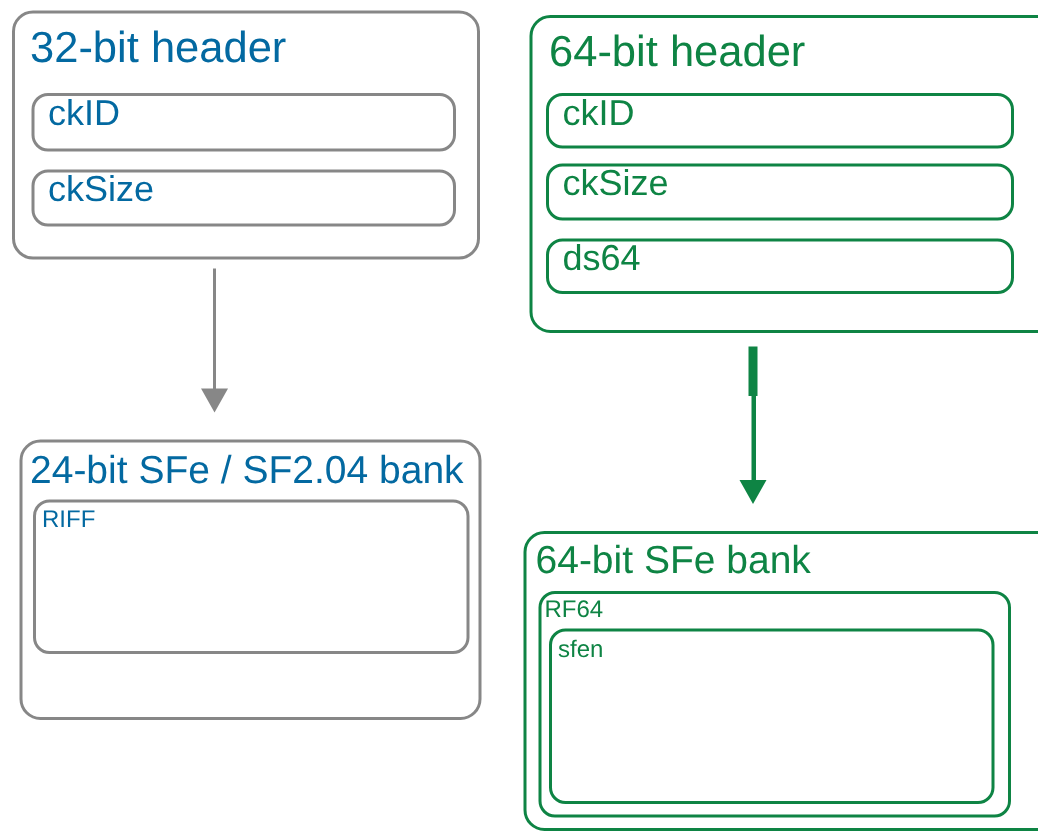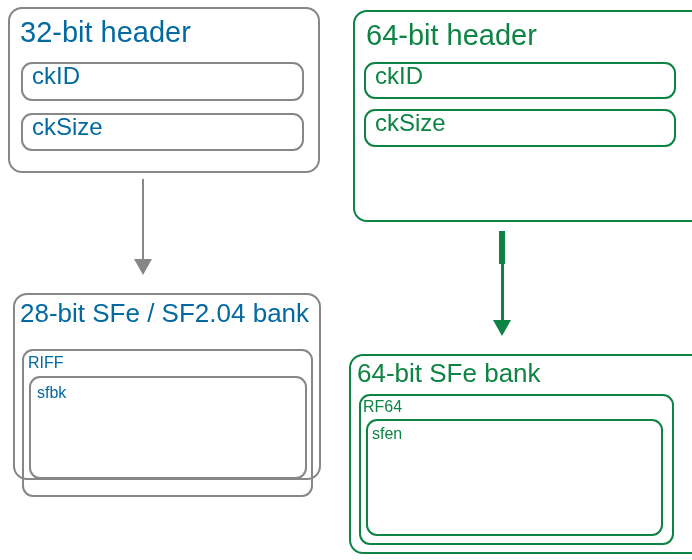--- a/index.html
+++ b/index.html
@@ -54,21 +54,21 @@
   
   #header64 { left: 353px; top: 10px; width: 380px; height: 212px; }
   #header64-title { left: 11px; top: 6px; }
   #h64-chunk0 { left: 9px; top: 50px; width: 312px; height: 37px; }
   #h64-chunk1 { left: 9px; top: 97px; width: 312px; height: 38px; }
   #h64-chunk2 { left: 9px; top: 147px; width: 312px; height: 37px; }
 
   
   #bank32 { left: 13px; top: 293px; width: 308px; height: 187px; }
   #bank32-title { left: 5px; top: 3px; }
-  #bank32-riff { left: 7px; top: 54px; width: 291px; height: 148px; }
+  #bank32-riff { left: 7px; top: 38px; width: 291px; height: 103px; }
   #bank32-riff-label { left: 4px; top: 2px; }
   #bank32-sfbk { left: 5px; top: 25px; width: 278px; height: 103px; }
   #bank32-sfbk-label { left: 6px; top: 5px; }
 
   
   #bank64 { left: 349px; top: 354px; width: 370px; height: 200px; }
   #bank64-title { left: 6px; top: 2px; }
   #bank64-rf64 { left: 8px; top: 38px; width: 315px; height: 151px; }
   #bank64-rf64-label { left: 2px; top: 1px; }
   #bank64-sfen { left: 5px; top: 23px; width: 297px; height: 117px; }
@@ -99,40 +99,40 @@
   </div>
 
   <div id="header64" class="abs outer-box green-border">
     <div id="header64-title" class="abs title-lg green">64-bit header</div>
     <div id="h64-chunk0" class="abs chunk-box green-border">
       <span class="chunk-label green">ckID</span>
     </div>
     <div id="h64-chunk1" class="abs chunk-box green-border">
       <span class="chunk-label green">ckSize</span>
     </div>
+    <div id="h64-chunk2" class="abs chunk-box green-border">
+      <span class="chunk-label green">ds64</span>
+    </div>
   </div>
 
   <div>
     <div id="arrow32-line" class="arrow-line"></div>
     <div id="arrow32-head" class="arrow-head"></div>
   </div>
 
   <div>
     <div id="arrow64-tail" class="arrow-line"></div>
     <div id="arrow64-line" class="arrow-line"></div>
     <div id="arrow64-head" class="arrow-head"></div>
   </div>
 
   <div id="bank32" class="abs outer-box gray-border">
-    <div id="bank32-title" class="abs title-md gray">28-bit SFe / SF2.04 bank</div>
+    <div id="bank32-title" class="abs title-md gray">24-bit SFe / SF2.04 bank</div>
     <div id="bank32-riff" class="abs nest-box gray-border">
       <div id="bank32-riff-label" class="abs small-label gray">RIFF</div>
-      <div id="bank32-sfbk" class="abs nest-box gray-border">
-        <div id="bank32-sfbk-label" class="abs small-label gray">sfbk</div>
-      </div>
     </div>
   </div>
 
   <div id="bank64" class="abs outer-box green-border">
     <div id="bank64-title" class="abs title-md green">64-bit SFe bank</div>
     <div id="bank64-rf64" class="abs nest-box green-border">
       <div id="bank64-rf64-label" class="abs small-label green">RF64</div>
       <div id="bank64-sfen" class="abs nest-box green-border">
         <div id="bank64-sfen-label" class="abs small-label green">sfen</div>
       </div>

